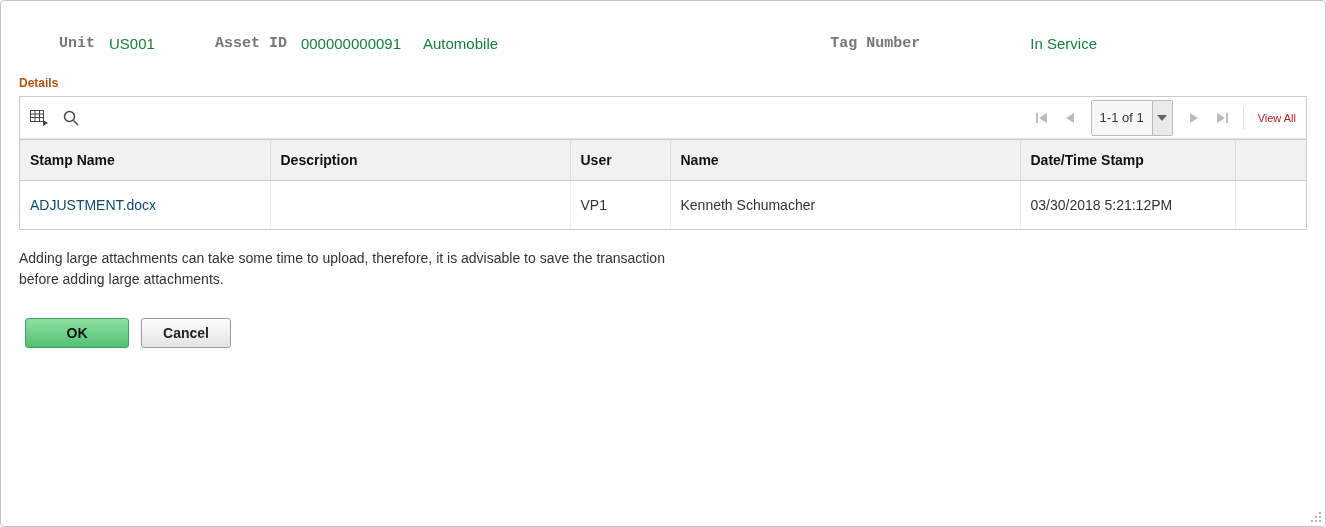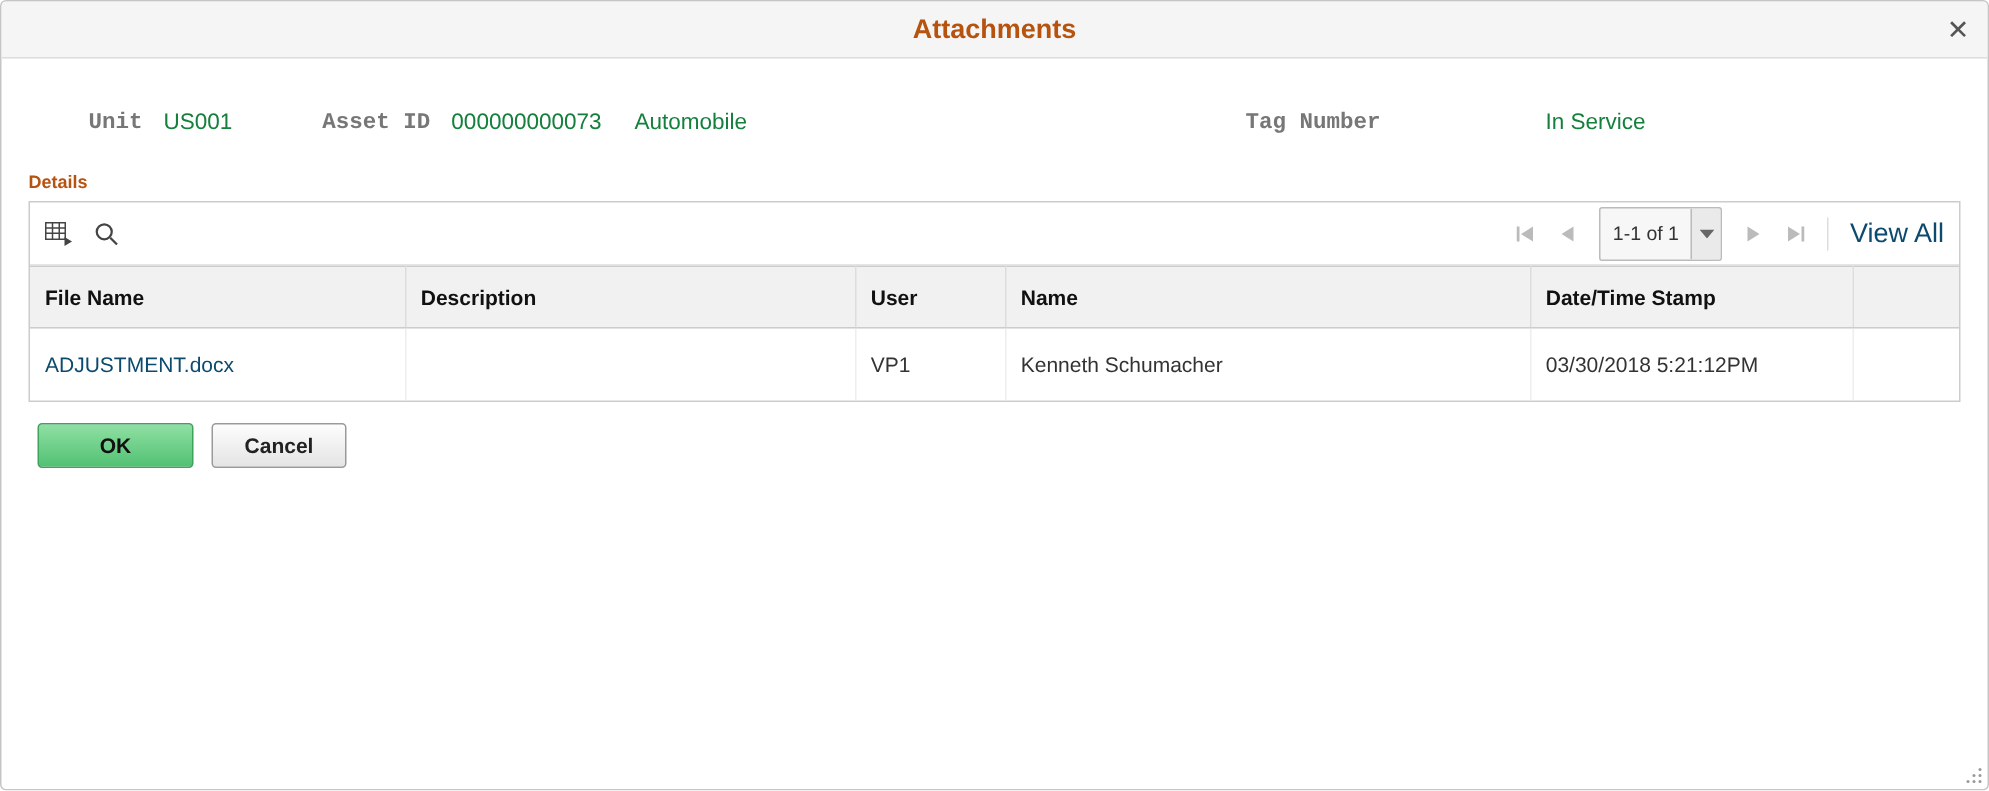--- a/index.html
+++ b/index.html
@@ -119,22 +119,22 @@
     width: 20px;
     border-left: 1px solid #bbb;
     background: #eaeaea;
     display: flex; align-items:center; justify-content:center;
     cursor: pointer;
   }
   .divider {
     width: 1px; height: 22px; background: #ddd;
   }
   .view-all {
-    color: #0c4a6e;
-    font-size: 18px;
+    color: #b91c1c;
+    font-size: 11px;
   }
   .grid-table {
     width: 100%;
     border-collapse: collapse;
     table-layout: fixed;
   }
   .grid-table th {
     text-align: left;
     font-weight: bold;
     font-size: 14px;
@@ -189,33 +189,29 @@
     width: 14px; height: 14px;
     color: #999;
     cursor: nwse-resize;
   }
   svg { display: block; }
 </style>
 </head>
 <body>
 
 <div class="modal">
-  <div class="modal-header">
-    <span class="modal-title">Attachments</span>
-    <span class="modal-close">✕</span>
-  </div>
 
   <div class="modal-body">
 
     <div class="info-row">
       <span class="info-label">Unit</span>
       <span class="info-value">US001</span>
 
       <span class="info-label">Asset ID</span>
-      <span class="info-value" style="margin-right:22px">000000000073</span>
+      <span class="info-value" style="margin-right:22px">000000000091</span>
       <span class="info-value" style="margin-right:0">Automobile</span>
 
       <span style="flex:1"></span>
 
       <span class="info-label" style="margin-right:110px">Tag Number</span>
       <span class="info-value" style="margin-right:210px">In Service</span>
     </div>
 
     <div class="section-title">Details</div>
 
@@ -279,41 +275,42 @@
         <colgroup>
           <col style="width:250px">
           <col style="width:300px">
           <col style="width:100px">
           <col style="width:350px">
           <col style="width:215px">
           <col>
         </colgroup>
         <thead>
           <tr>
-            <th>File Name</th>
+            <th>Stamp Name</th>
             <th>Description</th>
             <th>User</th>
             <th>Name</th>
             <th>Date/Time Stamp</th>
             <th></th>
           </tr>
         </thead>
         <tbody>
           <tr>
             <td class="link-cell">ADJUSTMENT.docx</td>
             <td></td>
             <td>VP1</td>
             <td>Kenneth Schumacher</td>
             <td>03/30/2018  5:21:12PM</td>
             <td></td>
           </tr>
         </tbody>
       </table>
     </div>
 
+    <div class="note-text">Adding large attachments can take some time to upload, therefore, it is advisable to save the transaction before adding large attachments.</div>
 
 
     <div class="btn-row">
       <button class="btn btn-ok">OK</button>
       <button class="btn btn-cancel">Cancel</button>
     </div>
 
   </div>
 
   <span class="resize-grip">

